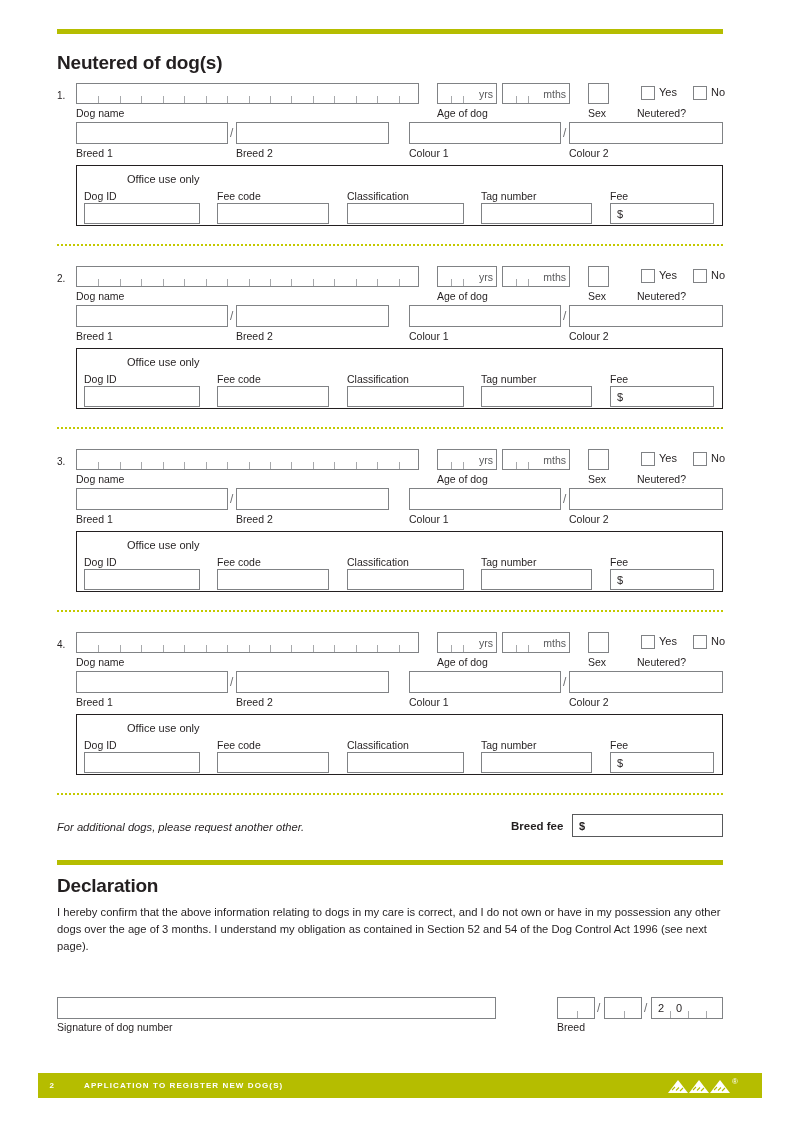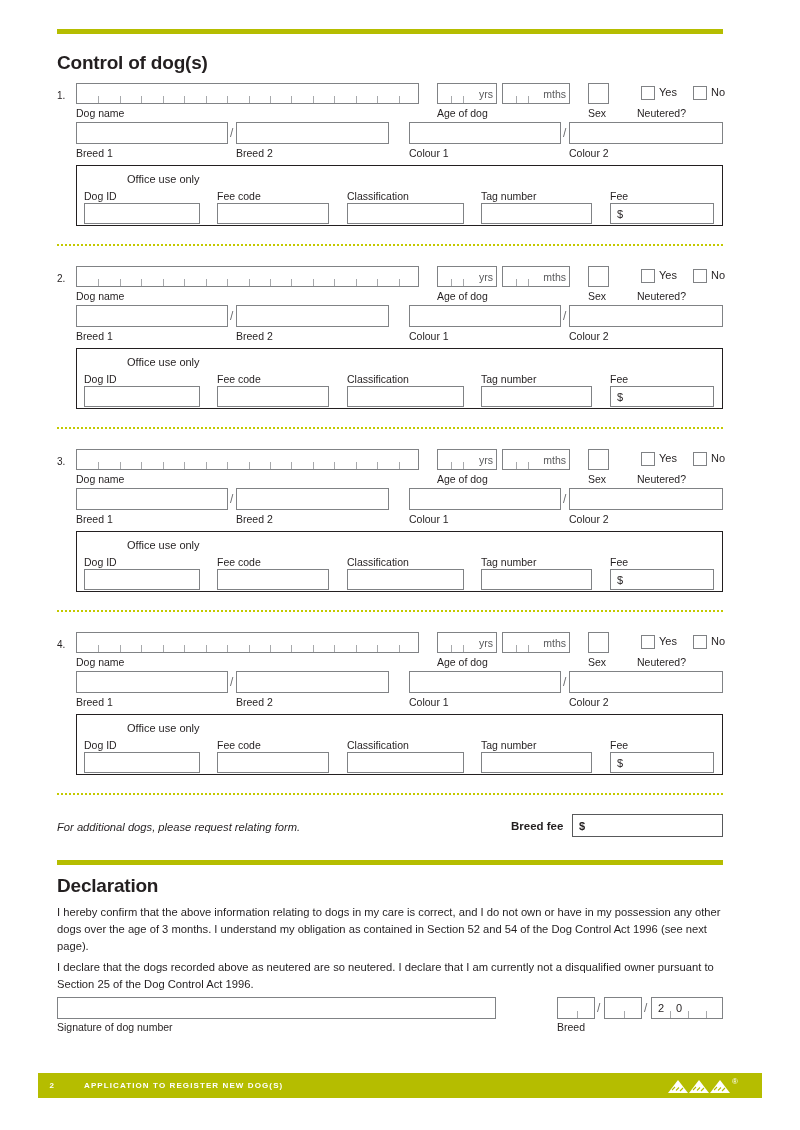--- a/index.html
+++ b/index.html
@@ -169,21 +169,21 @@
     width: 78px; height: 20px;
   }
 </style>
 </head>
 <body>
 
 <div class="page">
 
   <div class="accent-bar" id="bar-top"></div>
 
-  <div class="section-title" id="title-details">Control of dog(s)</div>
+  <div class="section-title" id="title-details">Neutered of dog(s)</div>
 
   <div id="dog-rows-host">
       <div class="rownum" style="left:57px; top:90px;">1.</div>
       <div class="fbox" style="left:76px; top:83px; width:343px; height:21px;">
         <div class="comb">
           <i style="left: 21px;"></i>
           <i style="left: 43px;"></i>
           <i style="left: 64px;"></i>
           <i style="left: 86px;"></i>
           <i style="left: 107px;"></i>
@@ -450,33 +450,32 @@
       <div class="fbox" style="left:347px; top:752px; width:117px; height:21px;"></div>
       <div class="flabel" style="left:481px; top:739px;">Tag number</div>
       <div class="fbox" style="left:481px; top:752px; width:111px; height:21px;"></div>
       <div class="flabel" style="left:610px; top:739px;">Fee</div>
       <div class="fbox" style="left:610px; top:752px; width:104px; height:21px;">
         <span class="dollar" style="top:4px;">$</span>
       </div>
       <div class="dotted-sep" style="top:793px;"></div>
     </div>
 
-  <div class="italic-note" id="additional-note" style="top:821px;">For additional dogs, please request relating form.</div>
+  <div class="italic-note" id="additional-note" style="top:821px;">For additional dogs, please request another other.</div>
 
   <div class="totalfee-label" style="left:511px; top:820px;">Breed fee</div>
 
   <div class="fbox" id="total-fee-box" style="left:572px; top:814px; width:151px; height:23px; border-color:#58595b;">
     <span class="dollar" style="top:5px; font-weight:bold;">$</span>
   </div>
 
   <div class="accent-bar" id="bar-decl"></div>
   <div class="section-title" id="title-declaration">Declaration</div>
 
   <div class="decl-p" style="top:904px;">I hereby confirm that the above information relating to dogs in my care is correct, and I do not own or have in my possession any other dogs over the age of 3 months.  I understand my obligation as contained in Section 52 and 54 of the Dog Control Act 1996 (see next page).</div>
-  <div class="decl-p" style="top:959px;">I declare that the dogs recorded above as neutered are so neutered.  I declare that I am currently not a disqualified owner pursuant to Section 25 of the Dog Control Act 1996.</div>
 
   <div class="fbox" id="signature-box" style="left:57px; top:997px; width:439px; height:22px;"></div>
   <div class="flabel" style="left:57px; top:1021px;">Signature of dog number</div>
 
   <div id="date-host">
       <div class="fbox" style="left:557px; top:997px; width:38px; height:22px;">
         <div class="comb">
           <i style="left: 19px;"></i>
         </div>
       </div>

